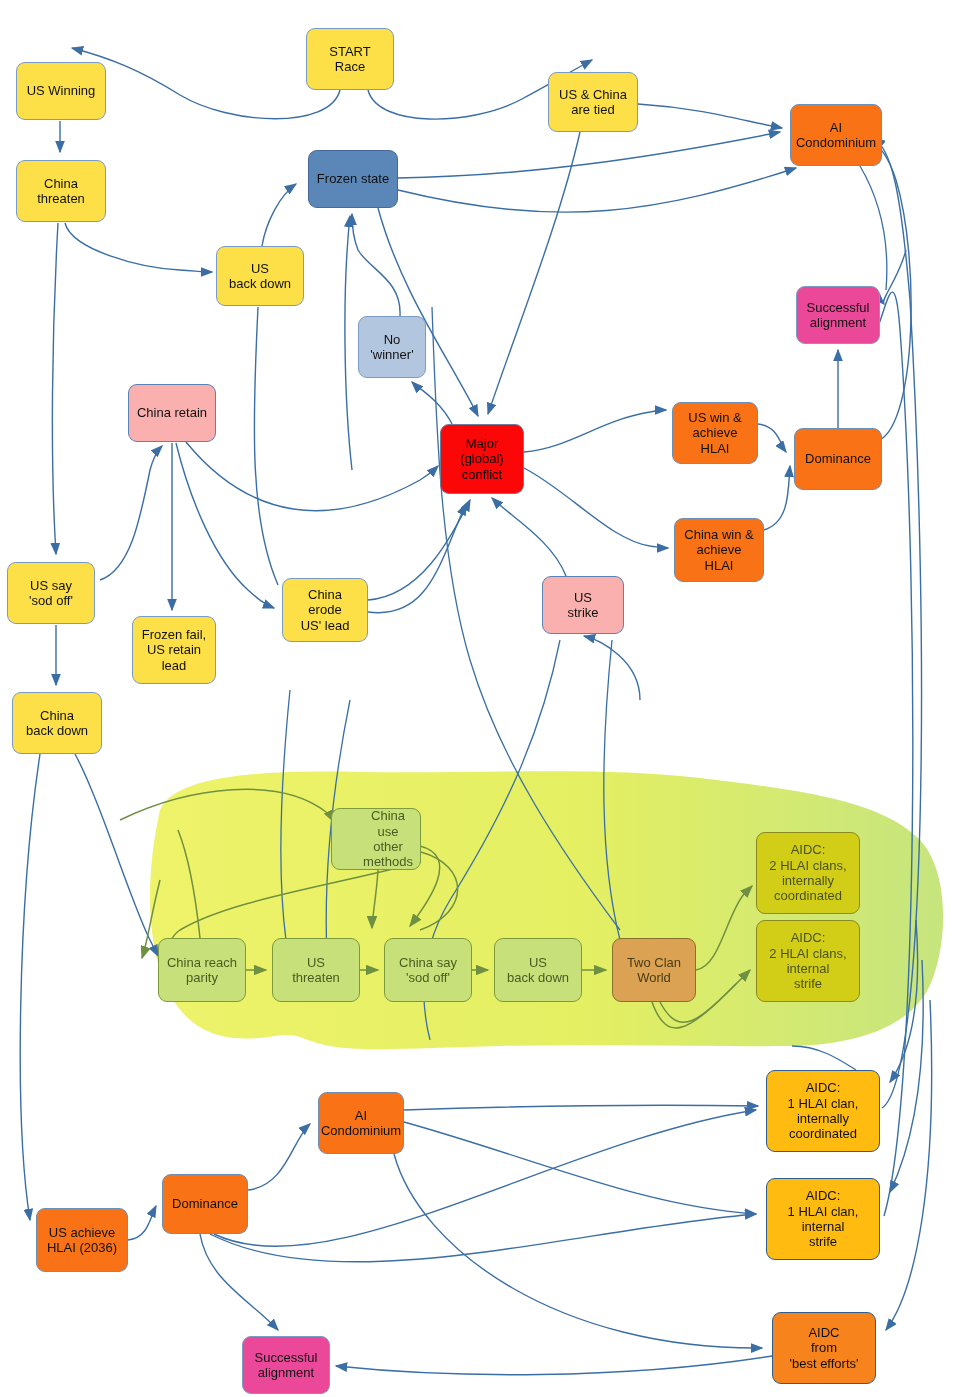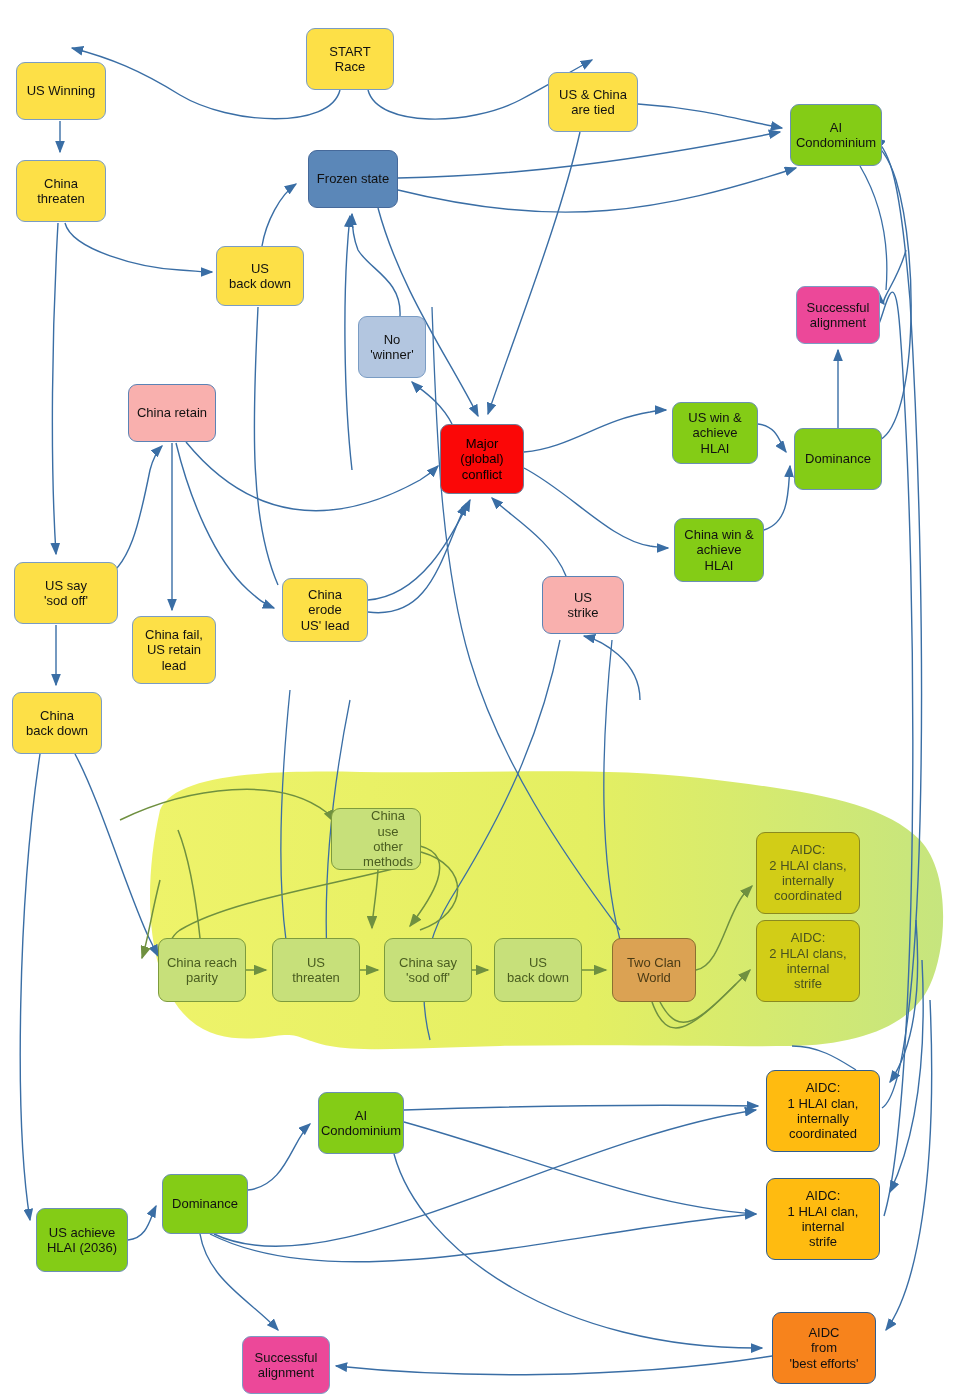--- a/index.html
+++ b/index.html
@@ -7,21 +7,21 @@
   #canvas{position:relative;width:958px;height:1397px;overflow:hidden;background:#fff;}
   #edges{position:absolute;left:0;top:0;width:958px;height:1397px;}
   .node{position:absolute;box-sizing:border-box;display:flex;align-items:center;justify-content:center;
         text-align:center;border-radius:9px;border:1px solid #5b83b5;color:#111;line-height:1.18;
         font-size:13px;padding:2px 4px;}
   .n-grey{background:#fde047;border-color:#7a9cc4;}
   .n-blue{background:#5b87b8;border-color:#46699a;color:#111;}
   .n-lblue{background:#b3c6e0;border-color:#7a9cc4;}
   .n-pink{background:#f9b0ae;border-color:#5b83b5;}
   .n-red{background:#fb0707;border-color:#6b7f99;color:#000000;}
-  .n-green{background:#84cc16;border-color:#6b8fb5;}
+  .n-green{background:#f97316;border-color:#6b8fb5;}
   .n-ygreen{background:#ec4899;border-color:#7a9cc4;}
   .n-amber{background:#ffbb10;border-color:#2f5d8e;}
   .n-orange{background:#f7831c;border-color:#2f5d8e;}
   .n-hl{background:#c7e07a;border:1px solid #7d9b3d;color:#4a5d20;}
   .n-hl-dark{background:#d2cd17;border:1px solid #8a8a20;color:#4a5320;}
   .n-tan{background:#dba253;border:1px solid #8a7030;color:#4a3b15;}
   .lbl{pointer-events:none;}
 </style>
 </head>
 <body>
@@ -222,35 +222,35 @@
 conflict</span>
       </div>
       <div class="node n-green" style="left: 794px; top: 428px; width: 88px; height: 62px;">
         <span class="lbl" style="white-space: pre-line;">Dominance</span>
       </div>
       <div class="node n-green" style="left: 674px; top: 518px; width: 90px; height: 64px;">
         <span class="lbl" style="white-space: pre-line;">China win &amp;
 achieve
 HLAI</span>
       </div>
-      <div class="node n-grey" style="left: 14px; top: 562px; width: 104px; height: 62px; text-align: center;">
+      <div class="node n-grey" style="left: 7px; top: 562px; width: 88px; height: 62px; text-align: center;">
         <span class="lbl" style="white-space: pre-line;">US say
 'sod off'</span>
       </div>
       <div class="node n-grey" style="left: 282px; top: 578px; width: 86px; height: 64px;">
         <span class="lbl" style="white-space: pre-line;">China
 erode
 US' lead</span>
       </div>
       <div class="node n-pink" style="left: 542px; top: 576px; width: 82px; height: 58px;">
         <span class="lbl" style="white-space: pre-line;">US
 strike</span>
       </div>
       <div class="node n-grey" style="left: 132px; top: 616px; width: 84px; height: 68px;">
-        <span class="lbl" style="white-space: pre-line;">China fail,
+        <span class="lbl" style="white-space: pre-line;">Frozen fail,
 US retain
 lead</span>
       </div>
       <div class="node n-grey" style="left: 12px; top: 692px; width: 90px; height: 62px;">
         <span class="lbl" style="white-space: pre-line;">China
 back down</span>
       </div>
       <div class="node n-hl" style="left: 331px; top: 808px; width: 90px; height: 62px;">
         <span class="lbl" style="white-space: pre-line; margin-left: 24px;">China use
 other

